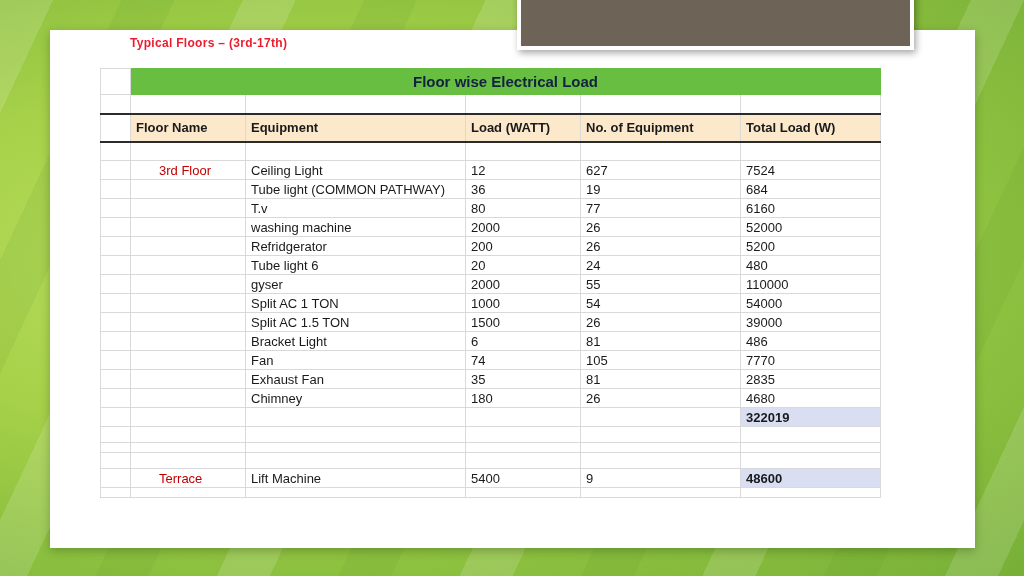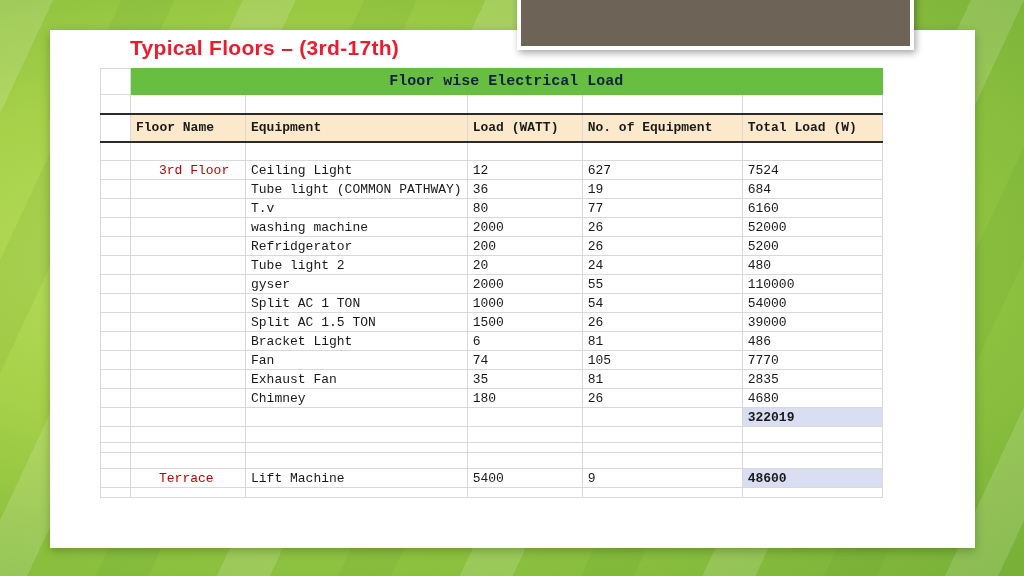--- a/index.html
+++ b/index.html
@@ -22,27 +22,27 @@
     position:absolute; left:50px; top:30px; width:925px; height:518px;
     background:#ffffff; box-shadow:0 3px 9px rgba(40,70,20,0.35);
   }
   .top-box {
     position:absolute; left:517px; top:-8px; width:397px; height:58px;
     background:#6e6357; border:4px solid #ffffff;
     box-shadow:2px 3px 7px rgba(0,0,0,0.35);
   }
   .title {
     position:absolute; left:130px; top:36px;
-    font-size:21px; font-weight:bold; letter-spacing:0.3px; color:#ed1b2e;
+    font-size:12px; font-weight:bold; letter-spacing:0.3px; color:#ed1b2e;
   }
 
   .sheet-wrap { position:absolute; left:100px; top:68px; }
   table.sheet {
     border-collapse:collapse; table-layout:fixed;
-    font-family:Liberation Mono, monospace; font-size:13px; color:#1a1a1a;
+    font-family:Liberation Sans, sans-serif; font-size:13px; color:#1a1a1a;
   }
   .sheet td {
     border:1px solid #d9d9d9; padding:0 5px; height:19px;
     white-space:nowrap; overflow:hidden; vertical-align:middle;
   }
   .sheet .num { }
   .sheet .floor { color:#c00000;padding-left:28px; }
   .sheet .hl { background:#d9def2; }
   .sheet .b { font-weight:bold; }
 
@@ -150,21 +150,21 @@
         <td></td>
         <td class="floor"></td>
         <td>Refridgerator</td>
         <td class="num">200</td>
         <td class="num">26</td>
         <td class="num">5200</td>
       </tr>
       <tr>
         <td></td>
         <td class="floor"></td>
-        <td>Tube light 2</td>
+        <td>Tube light 6</td>
         <td class="num">20</td>
         <td class="num">24</td>
         <td class="num">480</td>
       </tr>
       <tr>
         <td></td>
         <td class="floor"></td>
         <td>gyser</td>
         <td class="num">2000</td>
         <td class="num">55</td>

